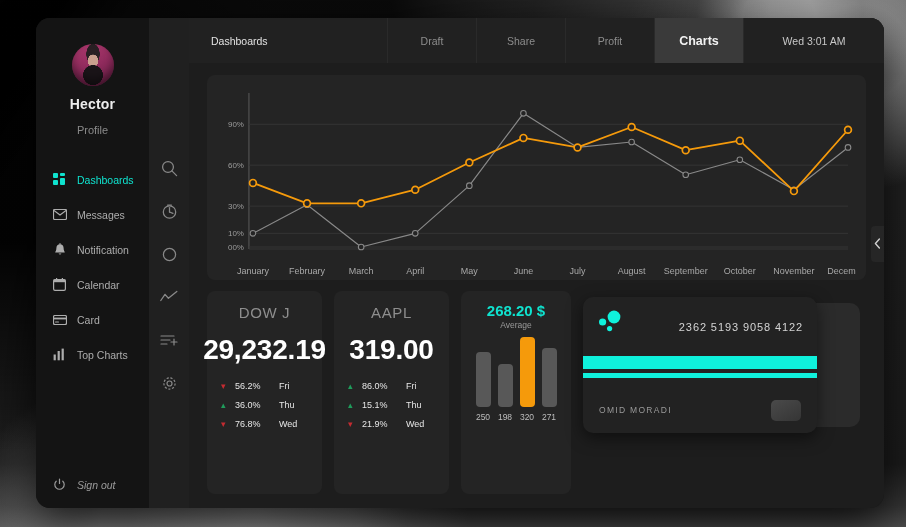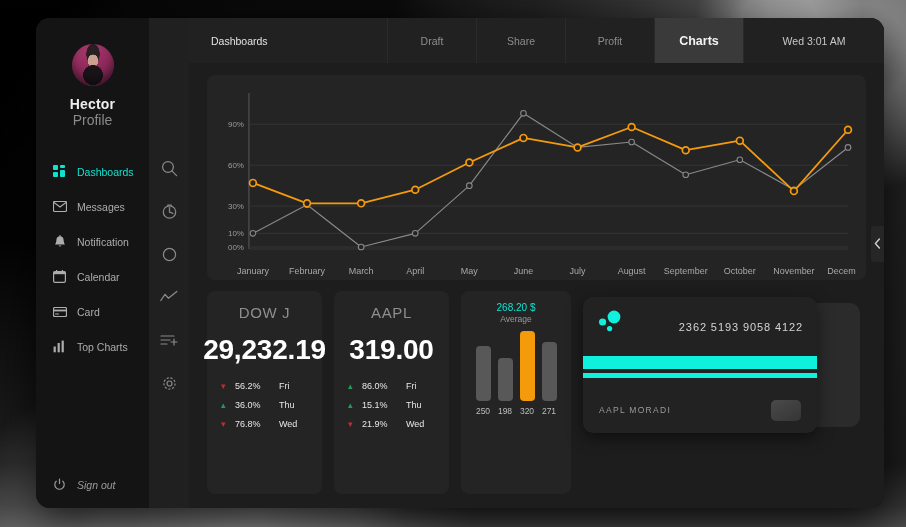--- a/index.html
+++ b/index.html
@@ -46,21 +46,21 @@
   #avatar {
     width: 42px; height: 42px; border-radius: 50%;
     background:
       radial-gradient(circle at 50% 74%, #1a1418 0 26%, rgba(0,0,0,0) 27%),
       radial-gradient(ellipse at 50% 40%, #caa08f 0 17%, rgba(0,0,0,0) 18%),
       radial-gradient(ellipse at 50% 24%, #2a2024 0 22%, rgba(0,0,0,0) 23%),
       linear-gradient(160deg, #b13a70 0%, #8e2a5c 55%, #6d2048 100%);
     box-shadow: inset 0 -6px 10px rgba(0,0,0,.45);
   }
   #uname { margin-top: 10px; font-size: 14px; font-weight: bold; color: #ededed; letter-spacing: .2px; }
-  #uprofile { margin-top: 0; font-size: 14px; color: #8a8a8a; }
+  #uprofile { margin-top: 12px; font-size: 11px; color: #8a8a8a; }
   #navlist { margin-top: 26px; width: 100%; }
   .nav {
     display: flex; align-items: center; gap: 10px;
     height: 35px; padding-left: 16px; color: #adadad; font-size: 10.5px; cursor: pointer;
   }
   .nav.active { color: #0fe3cf; }
   .navicon { width: 15px; height: 15px; display: flex; align-items: center; justify-content: center; flex: 0 0 15px; }
   .navicon svg { display:block; }
   #signout {
     position: absolute; bottom: 16px; left: 16px;
@@ -100,21 +100,21 @@
   .stat .sym { font-size: 15px; color: #8e8e8e; letter-spacing: .6px; }
   .stat .val { margin-top: 13px; font-size: 28px; font-weight: bold; color: #fff; letter-spacing: -.2px; }
   .rows { margin-top: 15px; width: 100%; padding: 0 14px; display: flex; flex-direction: column; gap: 9px; }
   .row { display: flex; align-items: center; font-size: 9px; }
   .row .arr { width: 14px; flex: 0 0 14px; }
   .row .pct { width: 44px; color: #e6e6e6; }
   .row .day { color: #e6e6e6; }
   .up { color: #1f9c5b; } .down { color: #c42b31; }
   
   #avg { width: 110px; display: flex; flex-direction: column; align-items: center; padding-top: 11px; }
-  #avgval { font-size: 10px; font-weight: normal; color: #0fe3cf; }
+  #avgval { font-size: 15px; font-weight: bold; color: #0fe3cf; }
   #avglbl { font-size: 8.5px; color: #9a9a9a; margin-top: 1px; }
   #bars { margin-top: 6px; display: flex; align-items: flex-end; gap: 7px; height: 86px; }
   .bcol { display: flex; flex-direction: column; align-items: center; }
   .bar { width: 15px; border-radius: 4px; background: #585858; }
   .bar.hi { background: #f59a0b; }
   .blab { font-size: 8.5px; color: #bdbdbd; margin-top: 5px; }
   
   #cardwrap { flex: 1; position: relative; }
   #ccback { position: absolute; right: 6px; top: 12px; width: 212px; height: 124px; background: #2b2b2b; border-radius: 10px; }
   #cc {
@@ -413,21 +413,21 @@
             <span>
               <svg width="30" height="26" viewBox="0 0 30 26">
                   <circle cx="17" cy="8" r="6.4" fill="#0ff1dc"></circle>
                   <circle cx="5.6" cy="13" r="3.6" fill="#0ff1dc"></circle>
                   <circle cx="12.6" cy="19.6" r="2.6" fill="#0ff1dc"></circle>
                 </svg>
             </span>
             <div id="ccnum">2362 5193 9058 4122</div>
             <div id="stripe1"></div>
             <div id="stripe2"></div>
-            <div id="ccname">AAPL MORADI</div>
+            <div id="ccname">OMID MORADI</div>
             <div id="cchip"></div>
           </div>
         </div>
 
       </div>
     </div>
 
     <div id="collapse">
       <span>
         <svg width="7" height="11" viewBox="0 0 7 11">

